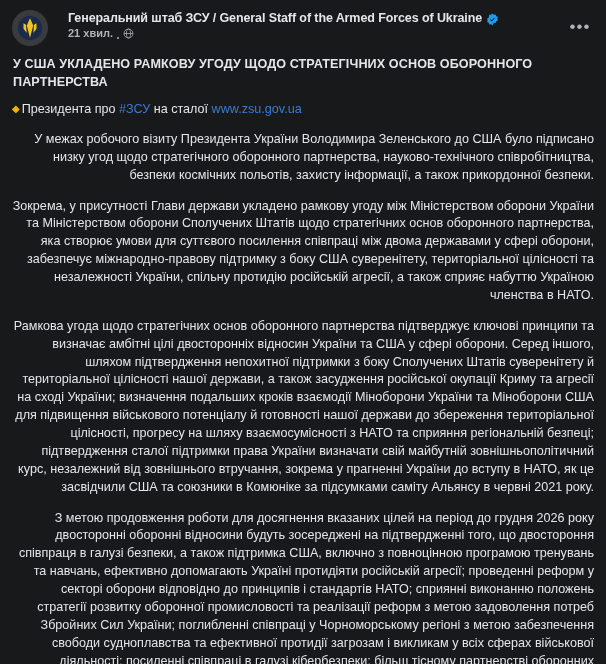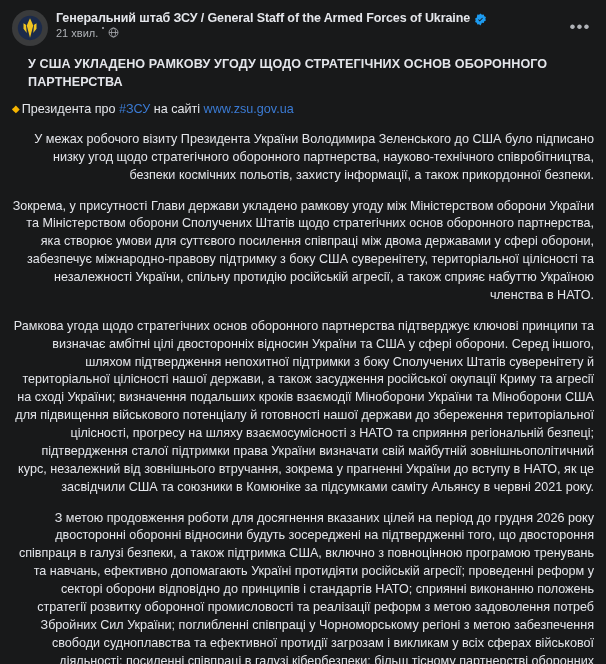--- a/index.html
+++ b/index.html
@@ -15,21 +15,21 @@
     color: #e4e6eb;
   }
   .post {
     width: 606px;
     box-sizing: border-box;
     padding: 10px 12px 0 12px;
   }
   .post-header {
     display: flex;
     align-items: flex-start;
-    gap: 8px;
+    gap: 20px;
     padding-bottom: 6px;
   }
   .avatar {
     width: 36px;
     height: 36px;
     border-radius: 50%;
     background: #3a3b3c;
     flex: 0 0 36px;
     position: relative;
     overflow: hidden;
@@ -63,25 +63,26 @@
     letter-spacing: -0.1px;
   }
   .verified {
     flex: 0 0 13px;
     width: 13px;
     height: 13px;
     display: inline-block;
   }
   .meta-row {
     display: flex;
-    align-items: flex-start;
+    align-items: flex-end;
     gap: 4px;
     margin-top: 2px;
     font-size: 11px;
     color: #b0b3b8;
+    font-weight: bold;
   }
   .meta-dot {
     width: 2px;
     height: 2px;
     border-radius: 50%;
     background: #b0b3b8;
     display: inline-block;
   }
   .globe-icon {
     width: 11px;
@@ -104,21 +105,21 @@
   }
   .post-body {
     font-size: 12.6px;
     line-height: 1.42;
     color: #e4e6eb;
     padding-bottom: 4px;
   }
   .headline {
     font-weight: bold;
     color: #e4e6eb;
-    margin: 4px 0 10px 16px;
+    margin: 4px 0 10px 1px;
     font-size: 12.6px;
     line-height: 1.4;
     letter-spacing: 0.1px;
   }
   .link-line {
     margin: 0 0 12px 0;
     font-size: 12.6px;
     line-height: 1.4;
   }
   .diamond {
@@ -176,21 +177,21 @@
         </span>
       </div>
     </div>
     <div class="more-btn">•••</div>
   </div>
 
   <div class="post-body">
     <div class="headline">У США УКЛАДЕНО РАМКОВУ УГОДУ ЩОДО СТРАТЕГІЧНИХ ОСНОВ ОБОРОННОГО ПАРТНЕРСТВА</div>
 
     <div class="link-line">
-      <span class="diamond">◆</span><span>Президента про </span><a class="hashtag" href="#">#ЗСУ</a><span> на сайті </span><a class="weblink" href="#">www.zsu.gov.ua</a>
+      <span class="diamond">◆</span><span>Президента про </span><a class="hashtag" href="#">#ЗСУ</a><span> на сталої </span><a class="weblink" href="#">www.zsu.gov.ua</a>
     </div>
 
     <p class="para">У межах робочого візиту Президента України Володимира Зеленського до США було підписано низку угод щодо стратегічного оборонного партнерства, науково-технічного співробітництва, безпеки космічних польотів, захисту інформації, а також прикордонної безпеки.</p>
     <p class="para">Зокрема, у присутності Глави держави укладено рамкову угоду між Міністерством оборони України та Міністерством оборони Сполучених Штатів щодо стратегічних основ оборонного партнерства, яка створює умови для суттєвого посилення співпраці між двома державами у сфері оборони, забезпечує міжнародно-правову підтримку з боку США суверенітету, територіальної цілісності та незалежності України, спільну протидію російській агресії, а також сприяє набуттю Україною членства в НАТО.</p>
     <p class="para">Рамкова угода щодо стратегічних основ оборонного партнерства підтверджує ключові принципи та визначає амбітні цілі двосторонніх відносин України та США у сфері оборони. Серед іншого, шляхом підтвердження непохитної підтримки з боку Сполучених Штатів суверенітету й територіальної цілісності нашої держави, а також засудження російської окупації Криму та агресії на сході України; визначення подальших кроків взаємодії Міноборони України та Міноборони США для підвищення військового потенціалу й готовності нашої держави до збереження територіальної цілісності, прогресу на шляху взаємосумісності з НАТО та сприяння регіональній безпеці; підтвердження сталої підтримки права України визначати свій майбутній зовнішньополітичний курс, незалежний від зовнішнього втручання, зокрема у прагненні України до вступу в НАТО, як це засвідчили США та союзники в Комюніке за підсумками саміту Альянсу в червні 2021 року.</p>
     <p class="para">З метою продовження роботи для досягнення вказаних цілей на період до грудня 2026 року двосторонні оборонні відносини будуть зосереджені на підтвердженні того, що двостороння співпраця в галузі безпеки, а також підтримка США, включно з повноцінною програмою тренувань та навчань, ефективно допомагають Україні протидіяти російській агресії; проведенні реформ у секторі оборони відповідно до принципів і стандартів НАТО; сприянні виконанню положень стратегії розвитку оборонної промисловості та реалізації реформ з метою задоволення потреб Збройних Сил України; поглибленні співпраці у Чорноморському регіоні з метою забезпечення свободи судноплавства та ефективної протидії загрозам і викликам у всіх сферах військової діяльності; посиленні співпраці в галузі кібербезпеки; більш тісному партнерстві оборонних розвідувальних спільнот.</p>
   </div>
 
 </div>
 

